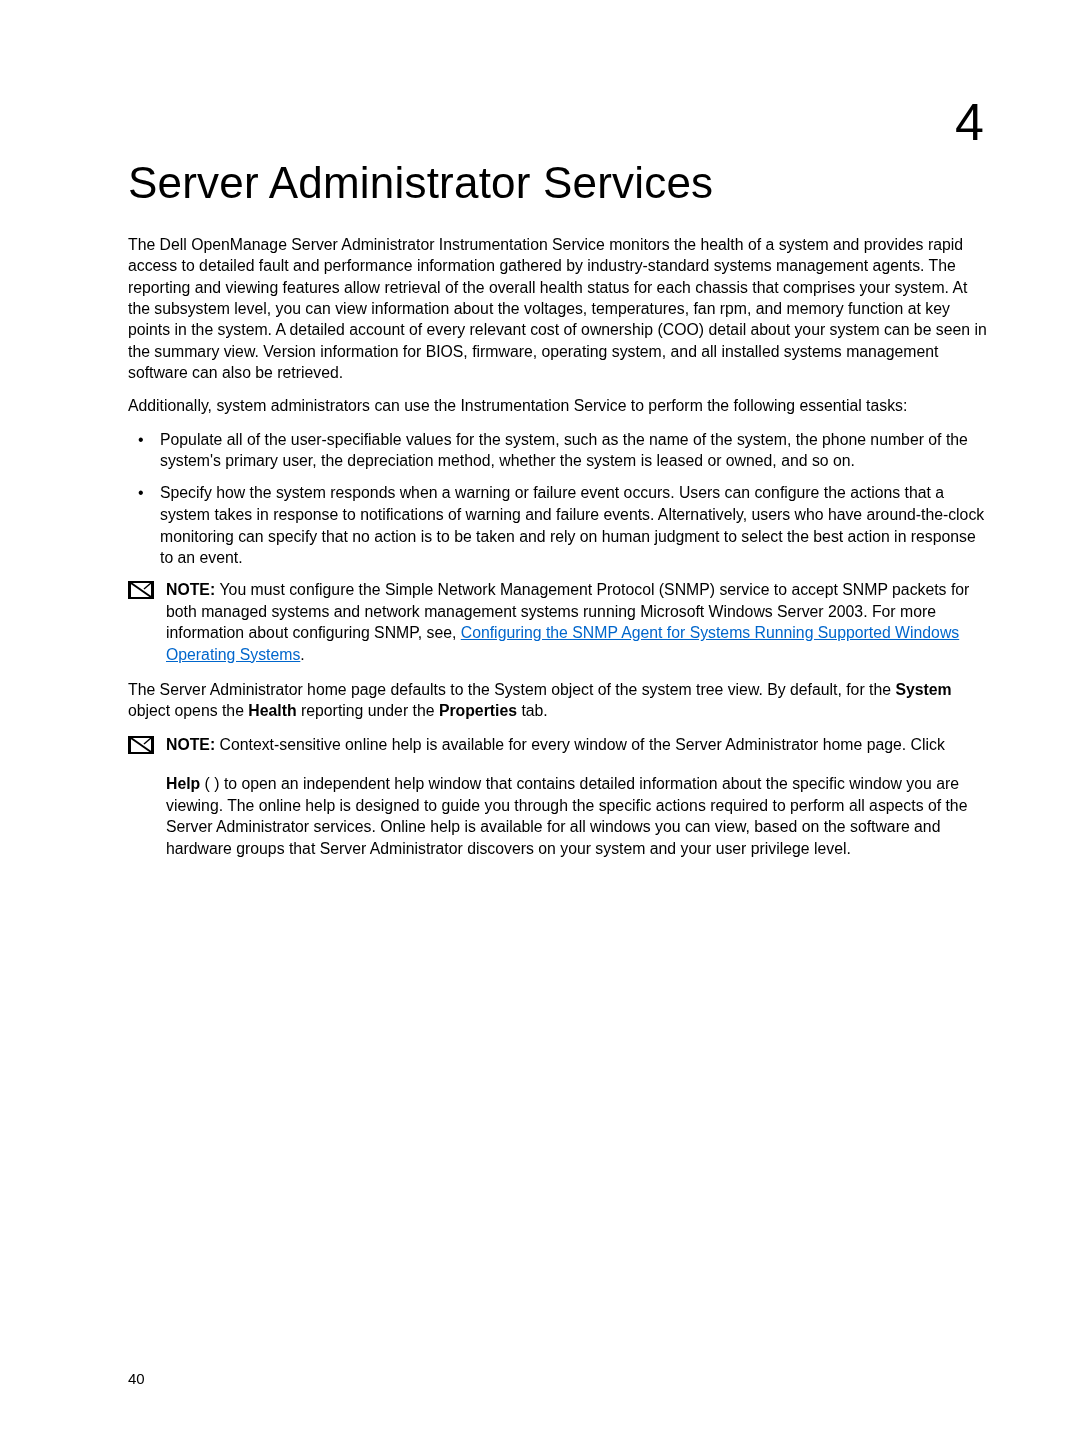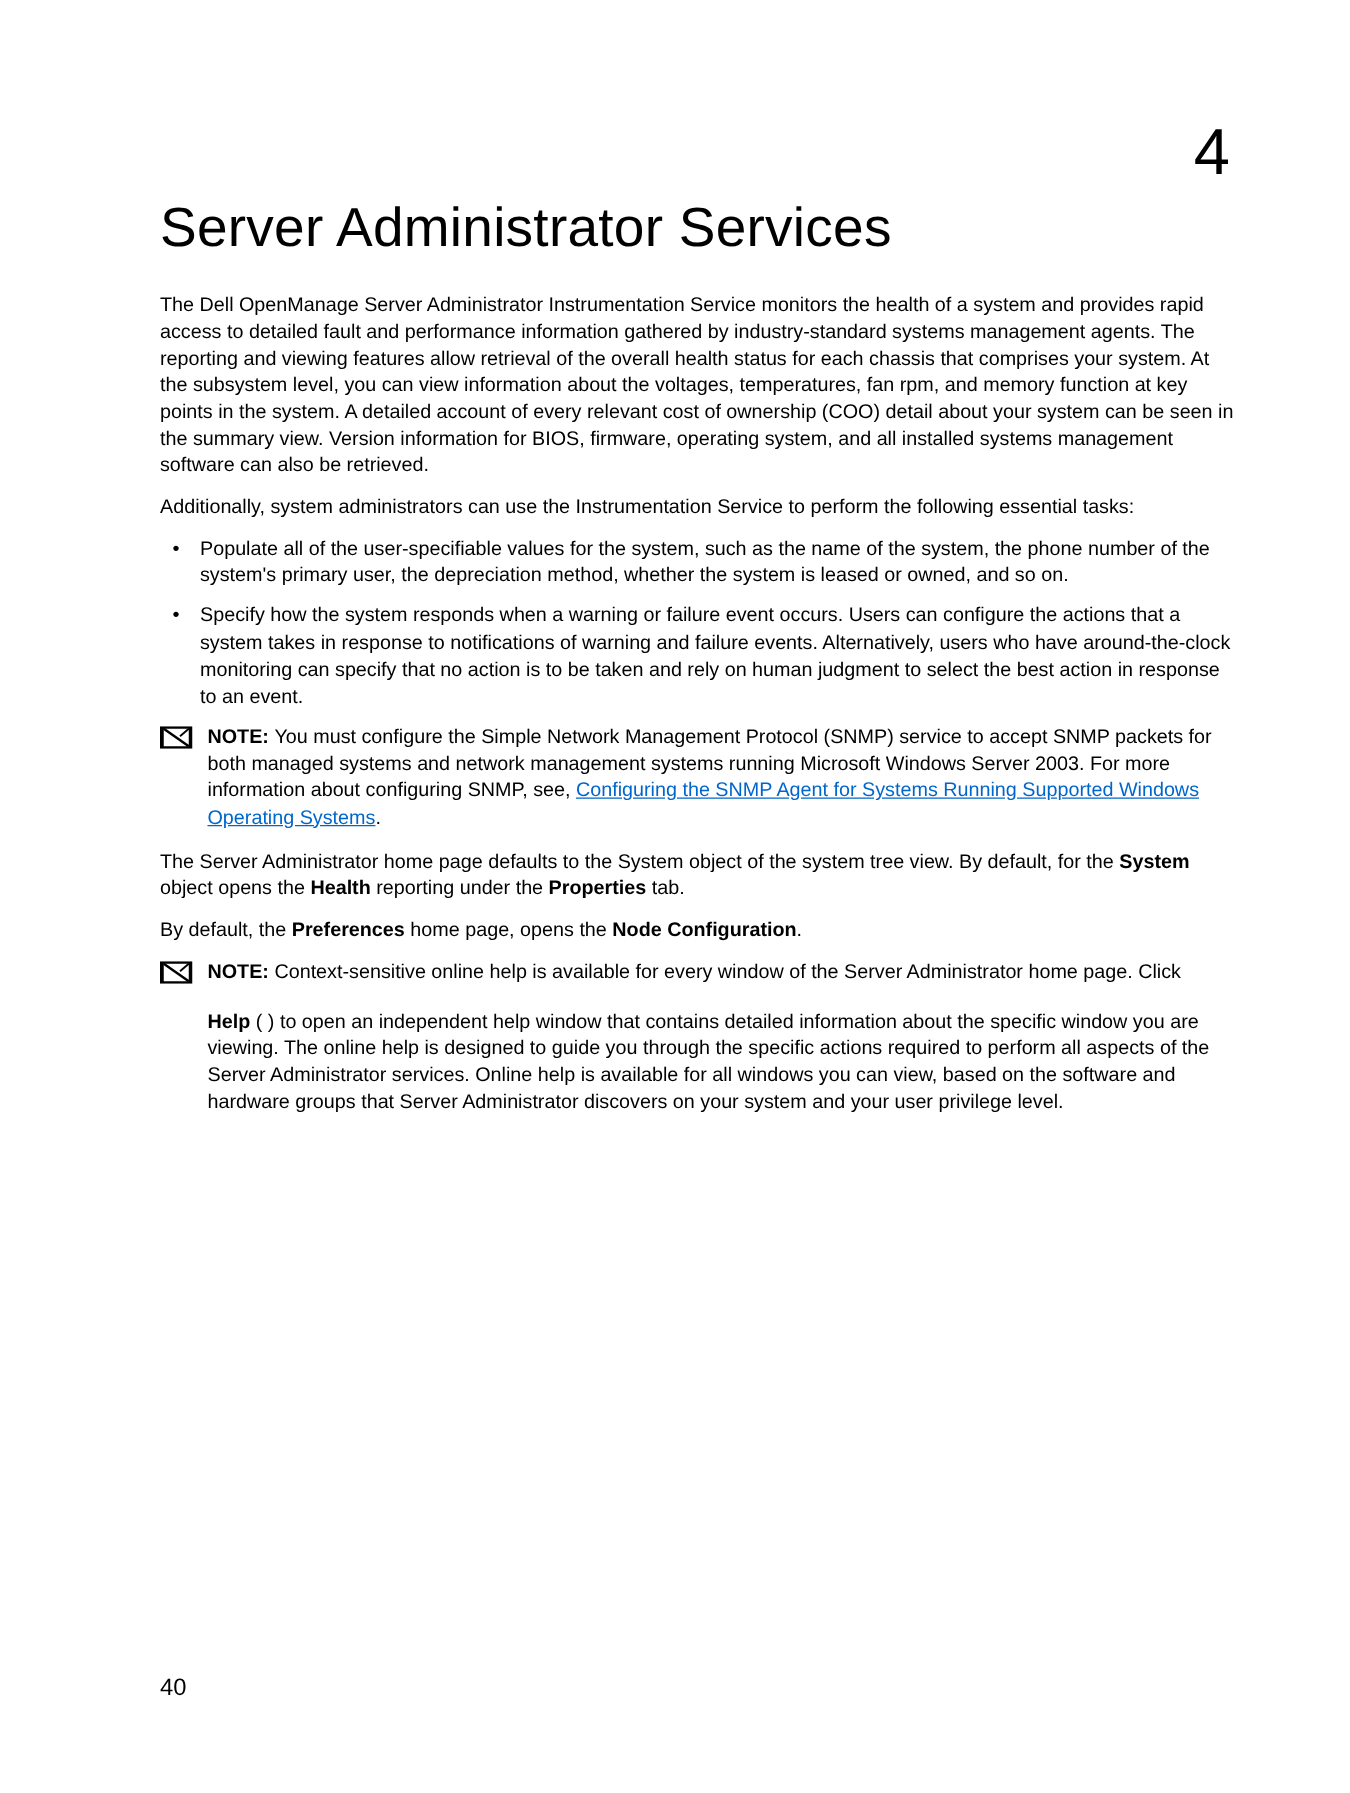--- a/index.html
+++ b/index.html
@@ -78,22 +78,22 @@
   }
   .section-title {
     font-size: 30px;
     font-weight: normal;
     margin: 44px 0 18px 0;
   }
   .bold { font-weight: bold; margin-top: 11px; }
   .pagenum {
     position: absolute;
     left: 128px;
-    bottom: 72px;
-    font-size: 19px;
+    bottom: 47px;
+    font-size: 15px;
   }
 </style>
 </head>
 <body>
 
 <div class="page">
 
   <div class="chap-num">4</div>
 
   <h1 class="chap-title">Server Administrator Services</h1>
@@ -119,23 +119,20 @@
     <div class="note-text">
       <span class="bold">NOTE: </span><span>You must configure the Simple Network Management Protocol (SNMP) service to accept SNMP packets for both managed systems and network management systems running Microsoft Windows Server 2003. For more information about configuring SNMP, see, </span><a href="#" class="link">Configuring the SNMP Agent for Systems Running Supported Windows Operating Systems</a><span>.</span>
     </div>
   </div>
 
 
   <p class="body-text">
     <span>The Server Administrator home page defaults to the System object of the system tree view. By default, for the </span><span class="bold">System</span><span> object opens the </span><span class="bold">Health</span><span> reporting under the </span><span class="bold">Properties</span><span> tab.</span>
   </p>
 
-  <p class="body-text">
-    <span>By default, the </span><span class="bold">Preferences</span><span> home page, opens the </span><span class="bold">Node Configuration</span><span>.</span>
-  </p>
 
 
   <div class="note-block">
     <div class="note-icon">
       <svg width="26" height="18" viewBox="0 0 26 18">
         <polygon points="0,0 26,0 26,18 0,18" fill="#000"></polygon>
         <polygon points="3,2 23,2 23,16 3,16" fill="#fff"></polygon>
         <line x1="3" y1="2" x2="23" y2="16" stroke="#000" stroke-width="2"></line>
         <line x1="23" y1="2" x2="16" y2="8" stroke="#000" stroke-width="1.5"></line>
       </svg>

